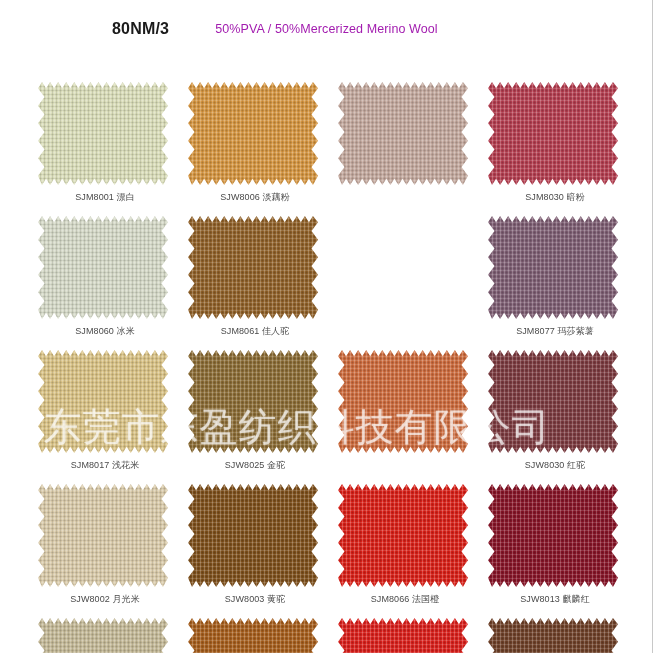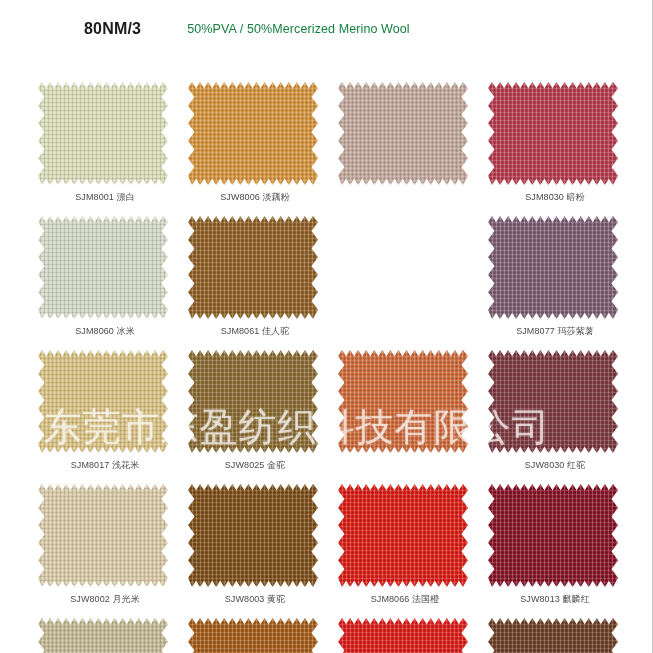--- a/index.html
+++ b/index.html
@@ -22,33 +22,33 @@
   }
 
   
   #header {
     position: absolute;
     top: 0; left: 0;
     width: 653px;
     height: 58px;
     display: flex;
     align-items: center;
-    padding-left: 84px;
+    padding-left: 112px;
   }
   #yarn-count {
     font-size: 16px;
     font-weight: bold;
     color: #1b1b1b;
     letter-spacing: 0.2px;
     white-space: nowrap;
   }
   #composition {
     font-size: 12.5px;
     font-weight: normal;
-    color: #15803d;
+    color: #a21caf;
     margin-left: 46px;
     white-space: nowrap;
     letter-spacing: 0.1px;
   }
 
   
   #grid {
     position: absolute;
     top: 58px; left: 0;
     width: 653px;

